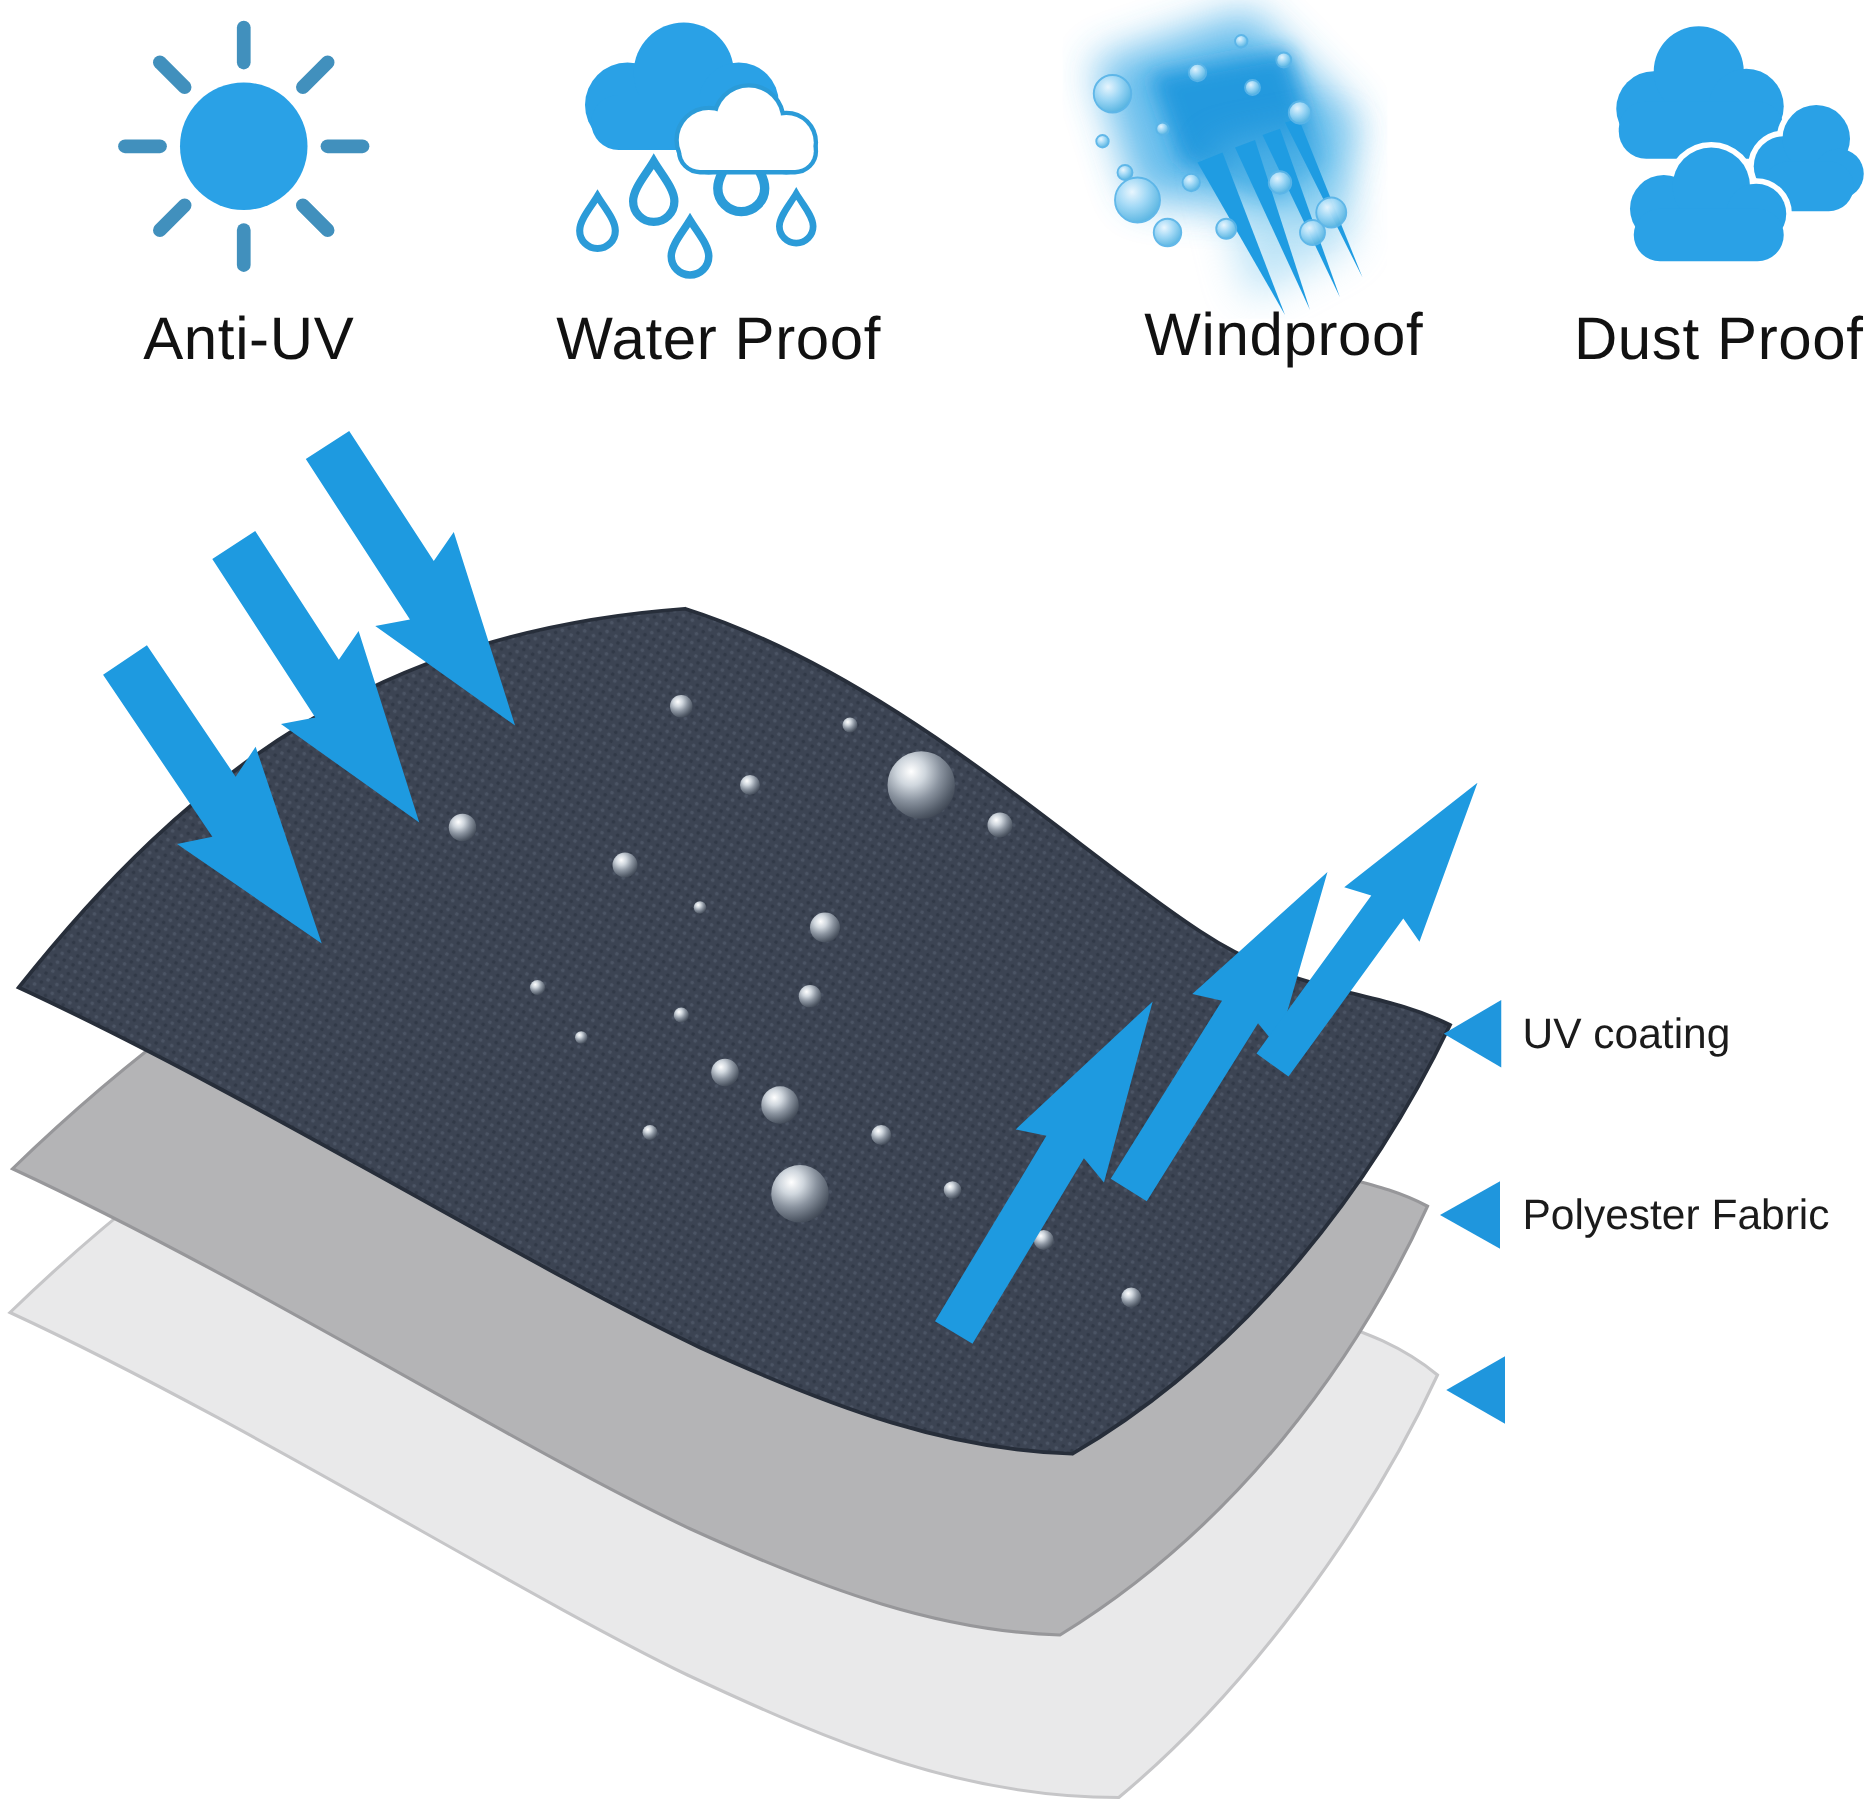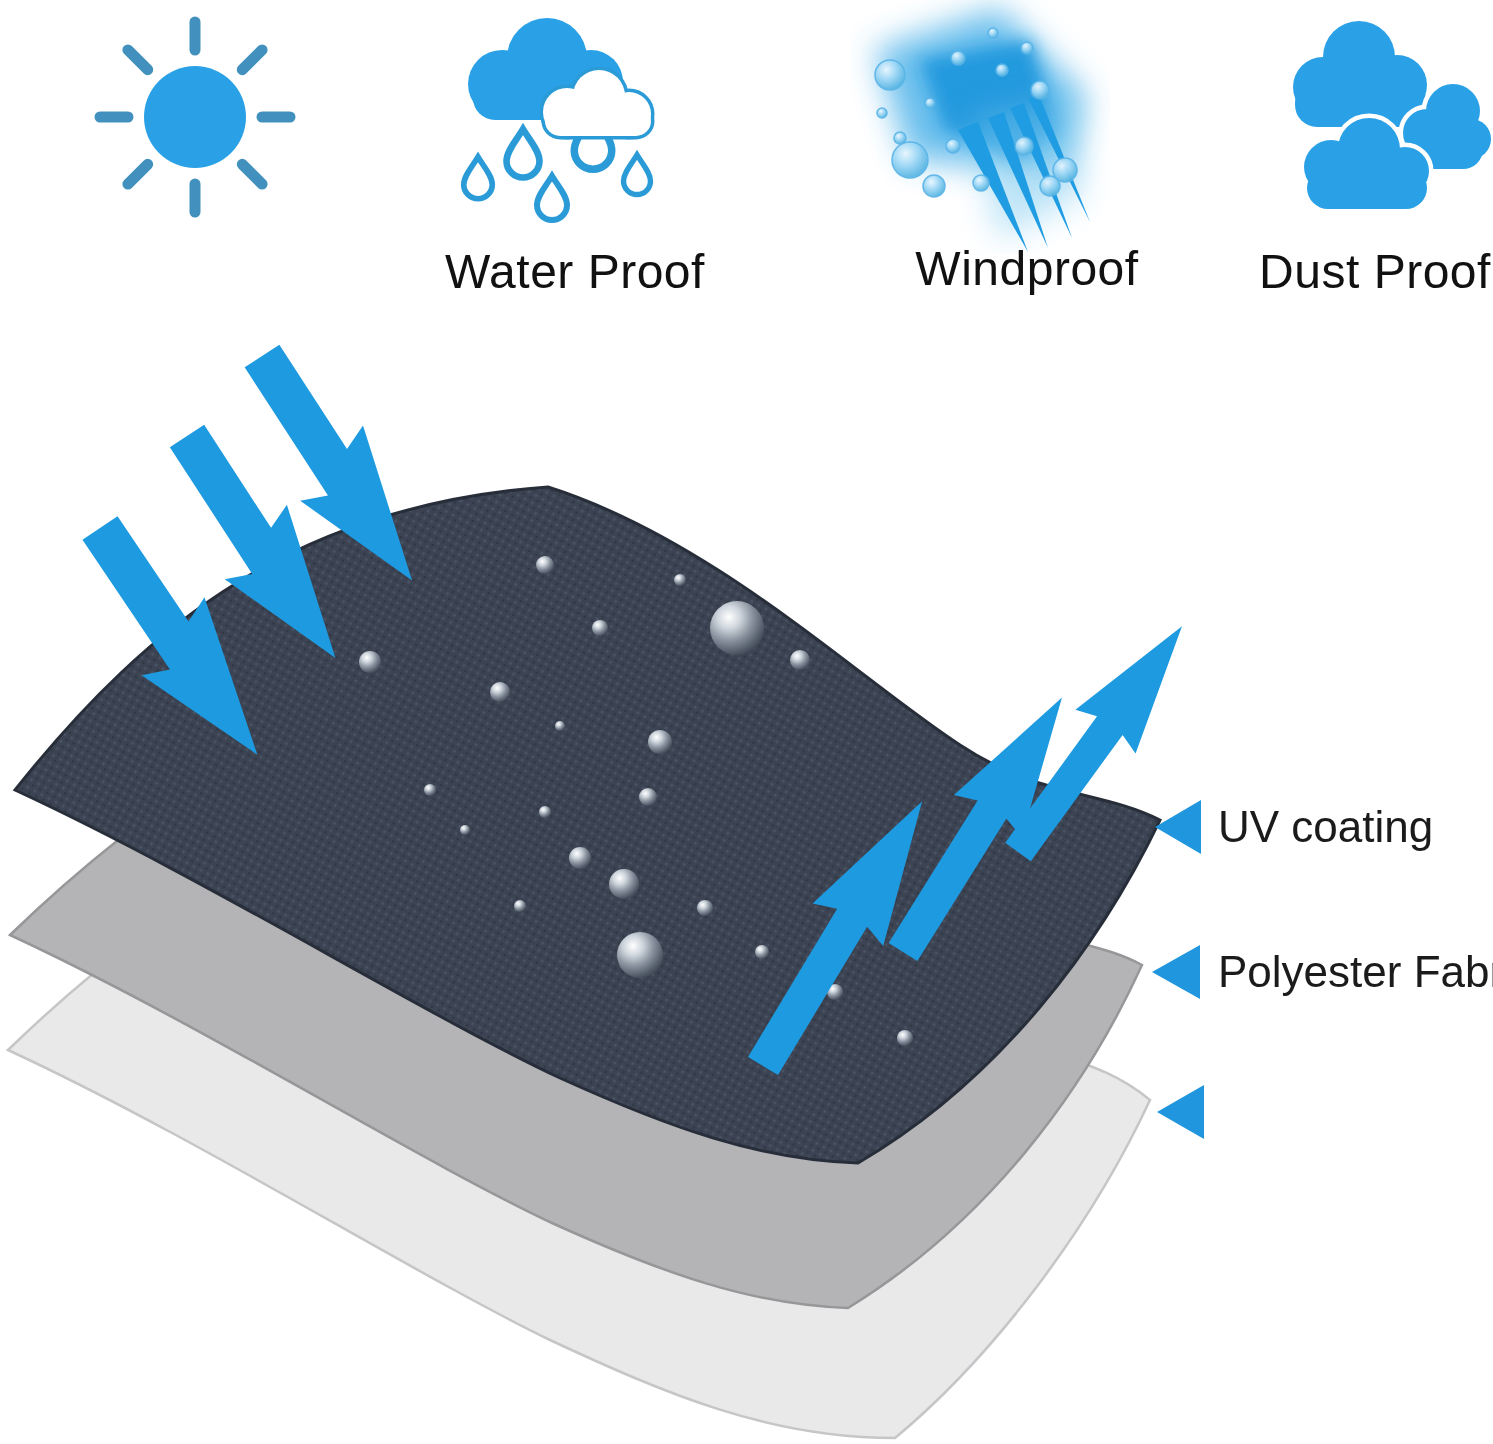--- a/index.html
+++ b/index.html
@@ -5,21 +5,21 @@
   html,body{margin:0;padding:0;background:#ffffff;}
   .stage{position:relative;width:1493px;height:1444px;background:#ffffff;overflow:hidden;
          font-family:"Liberation Sans", sans-serif;}
   .icon-svg{position:absolute;display:block;}
   .caption{position:absolute;width:340px;text-align:center;font-size:48px;color:#111111;
            letter-spacing:0.5px;white-space:nowrap;}
   .cap-antiuv{left:29px;top:244px;}
   .cap-water{left:405px;top:244px;}
   .cap-wind{left:857px;top:241px;}
   .cap-dust{left:1205px;top:244px;}
-  .layer-label{position:absolute;left:1218px;height:50px;line-height:50px;font-size:44px;
+  .layer-label{position:absolute;left:1218px;height:50px;line-height:50px;font-size:34px;
                color:#1b1b1b;white-space:nowrap;}
   .lbl-uv{top:802px;}
   .lbl-poly{top:947px;}
   .lbl-600d{top:1087px;}
   .diagram{position:absolute;left:0;top:0;}
 </style>
 </head>
 <body>
 
 <div class="stage">
@@ -149,20 +149,21 @@
       </g>
       <g fill="#2aa1e6">
         <circle cx="56" cy="162" r="27"></circle>
           <circle cx="94" cy="144" r="31"></circle>
           <circle cx="130" cy="166" r="24"></circle>
         <rect x="32" y="162" width="120" height="42" rx="21"></rect>
       </g>
     </g>
   </svg>
 
+  <div class="caption cap-antiuv">Anti-UV</div>
   <div class="caption cap-water">Water Proof</div>
   <div class="caption cap-wind">Windproof</div>
   <div class="caption cap-dust">Dust Proof</div>
 
   <svg class="diagram" width="1493" height="1444" viewBox="0 0 1493 1444">
     <defs>
       <pattern id="weave" width="8" height="8" patternUnits="userSpaceOnUse" patternTransform="rotate(28)">
         <rect width="8" height="8" fill="#3c4453"></rect>
         <circle cx="2" cy="2" r="1.5" fill="#4b5464"></circle>
         <circle cx="6" cy="6" r="1.5" fill="#313947"></circle>

